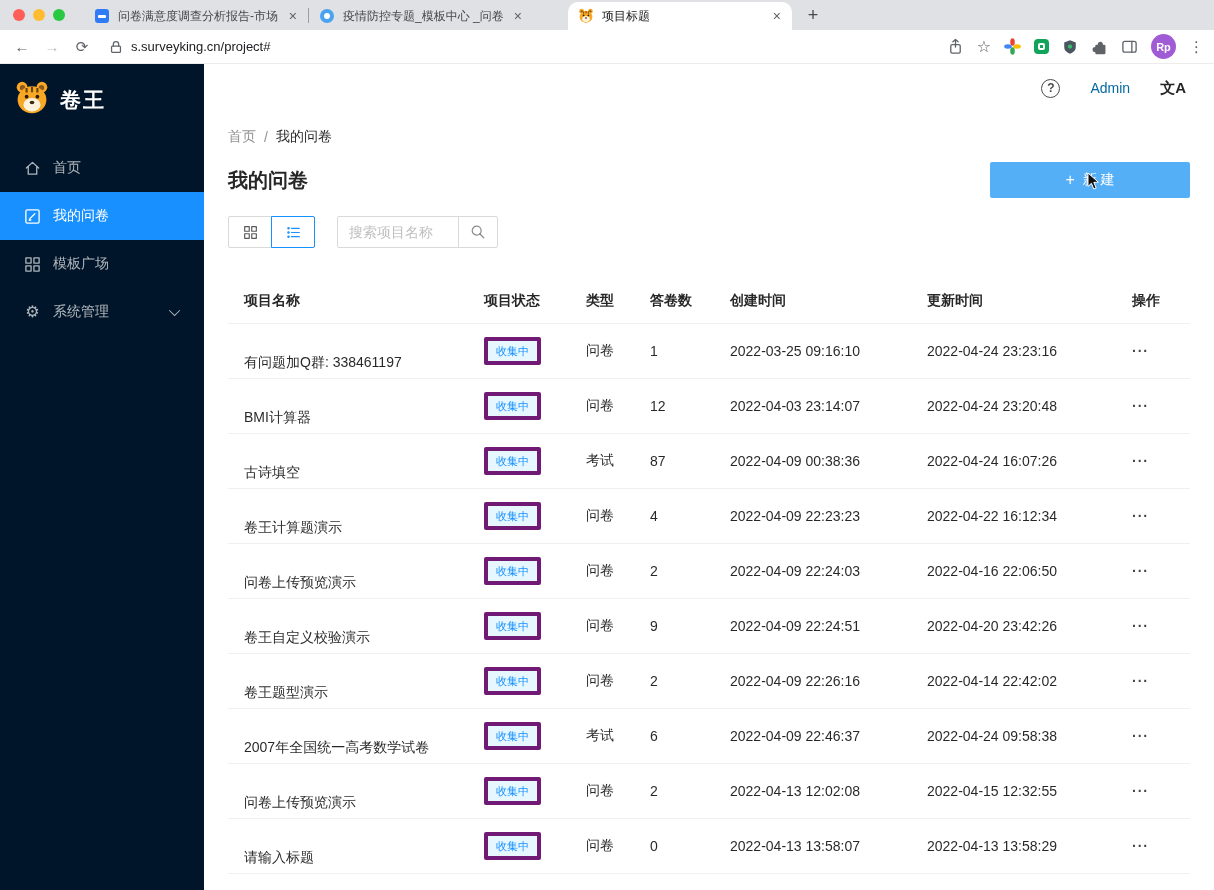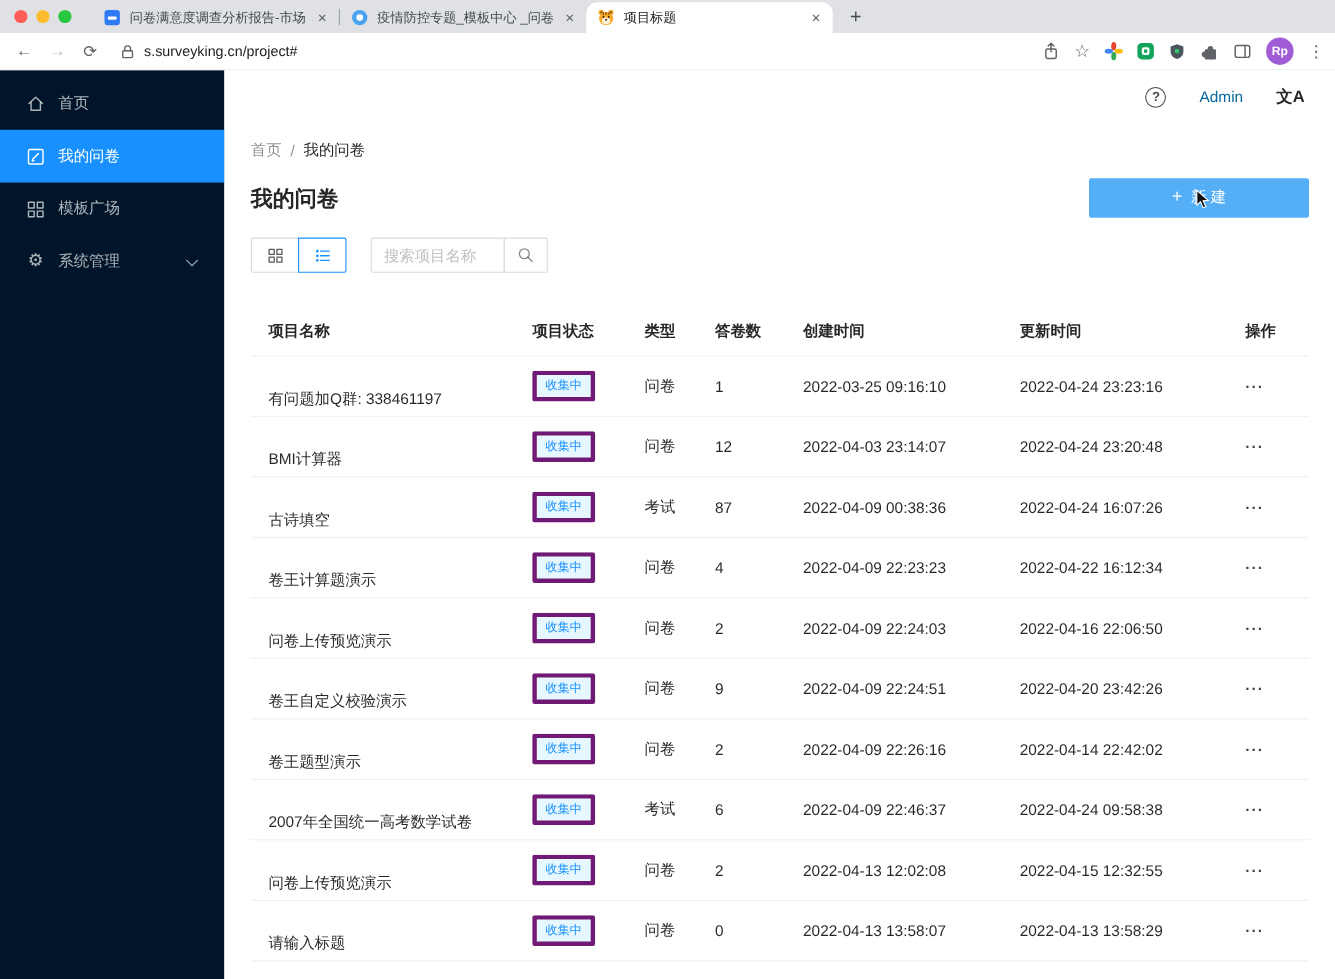--- a/index.html
+++ b/index.html
@@ -6,21 +6,21 @@
   html,body { width:1214px; height:890px; overflow:hidden; }
   body { font-family:"Liberation Sans","DejaVu Sans",sans-serif; background:#fff; }
 
   
   .tab-strip { height:30px; background:#dfe1e5; display:flex; align-items:flex-end; position:relative; }
   .traffic-lights { position:absolute; left:13px; top:9px; display:flex; gap:8px; }
   .light { width:12px; height:12px; border-radius:50%; }
   .light.red { background:#ff5f57; } .light.yellow { background:#febc2e; } .light.green { background:#28c840; }
   .tabs { display:flex; align-items:flex-end; margin-left:84px; height:100%; }
   .tab { width:224px; height:28px; display:flex; align-items:center; gap:8px; padding:0 8px 0 10px; font-size:12px; color:#45494d; cursor:pointer; }
-  .tab.active { background:#fff; border-radius:10px 10px 0 0; color:#202124; }
+  .tab.active { background:#fff; border-radius:10px 10px 0 0; color:#202124;margin-left:35px; }
   .tab-title { flex:1; overflow:hidden; white-space:nowrap; }
   .tab-close { font-size:14px; color:#5f6368; line-height:1; padding:1px 3px; border-radius:3px; }
   .tab-sep { width:1px; height:15px; background:#9aa0a6; margin-bottom:7px; }
   .favicon { width:16px; height:16px; flex-shrink:0; display:flex; align-items:center; justify-content:center; }
   .fav-sq1 { width:14px; height:14px; border-radius:3px; background:#2f7bf5; position:relative; }
   .fav-sq1::after { content:""; position:absolute; left:3px; top:6px; width:8px; height:3px; background:#fff; border-radius:1px; }
   .fav-sq2 { width:14px; height:14px; border-radius:7px; background:#4aa3f0; position:relative; }
   .fav-sq2::after { content:""; position:absolute; left:4px; top:4px; width:6px; height:6px; background:#fff; border-radius:50%; }
   .new-tab { width:26px; height:26px; display:flex; align-items:center; justify-content:center; font-size:18px; color:#45494d; margin:0 0 2px 8px; cursor:pointer; border-radius:50%; }
 
@@ -181,20 +181,37 @@
           <line x1="11.5" y1="3.5" x2="11.5" y2="15"></line>
         </svg>
     </span>
     <span class="avatar">Rp</span>
     <span class="ri dots-glyph">⋮</span>
   </div>
 </div>
 
 <div class="app">
   <div class="sidebar">
+    <div class="logo-row">
+      <span>
+        <svg width="36" height="36" viewBox="0 0 40 40">
+          <circle cx="9" cy="8" r="6" fill="#f9a825"></circle>
+            <circle cx="31" cy="8" r="6" fill="#f9a825"></circle>
+          <circle cx="9.5" cy="8.5" r="3" fill="#8a5a1e"></circle>
+            <circle cx="30.5" cy="8.5" r="3" fill="#8a5a1e"></circle>
+          <ellipse cx="20" cy="22" rx="16" ry="15" fill="#f9a825"></ellipse>
+          <path d="M14 9 v5 M20 7.5 v6 M26 9 v5" stroke="#6b4511" stroke-width="2.4"></path>
+          <ellipse cx="20" cy="27.5" rx="9.5" ry="7.5" fill="#fdf3df"></ellipse>
+          <circle cx="14" cy="18.5" r="2.1" fill="#2b1a0a"></circle>
+            <circle cx="26" cy="18.5" r="2.1" fill="#2b1a0a"></circle>
+          <ellipse cx="20" cy="25" rx="2.6" ry="2" fill="#3a2a12"></ellipse>
+        </svg>
+      </span>
+      <span class="logo-text">卷王</span>
+    </div>
     <div class="menu">
       <div class="menu-item">
         <span class="mi-icon">
           <svg class="stroke-ic" width="17" height="17" viewBox="0 0 18 18">
               <path d="M2.5 8.5 L9 2.5 L15.5 8.5"></path>
               <path d="M4.5 7.5 V15 H13.5 V7.5"></path>
             </svg>
         </span>
         <span>首页</span>
       </div>

